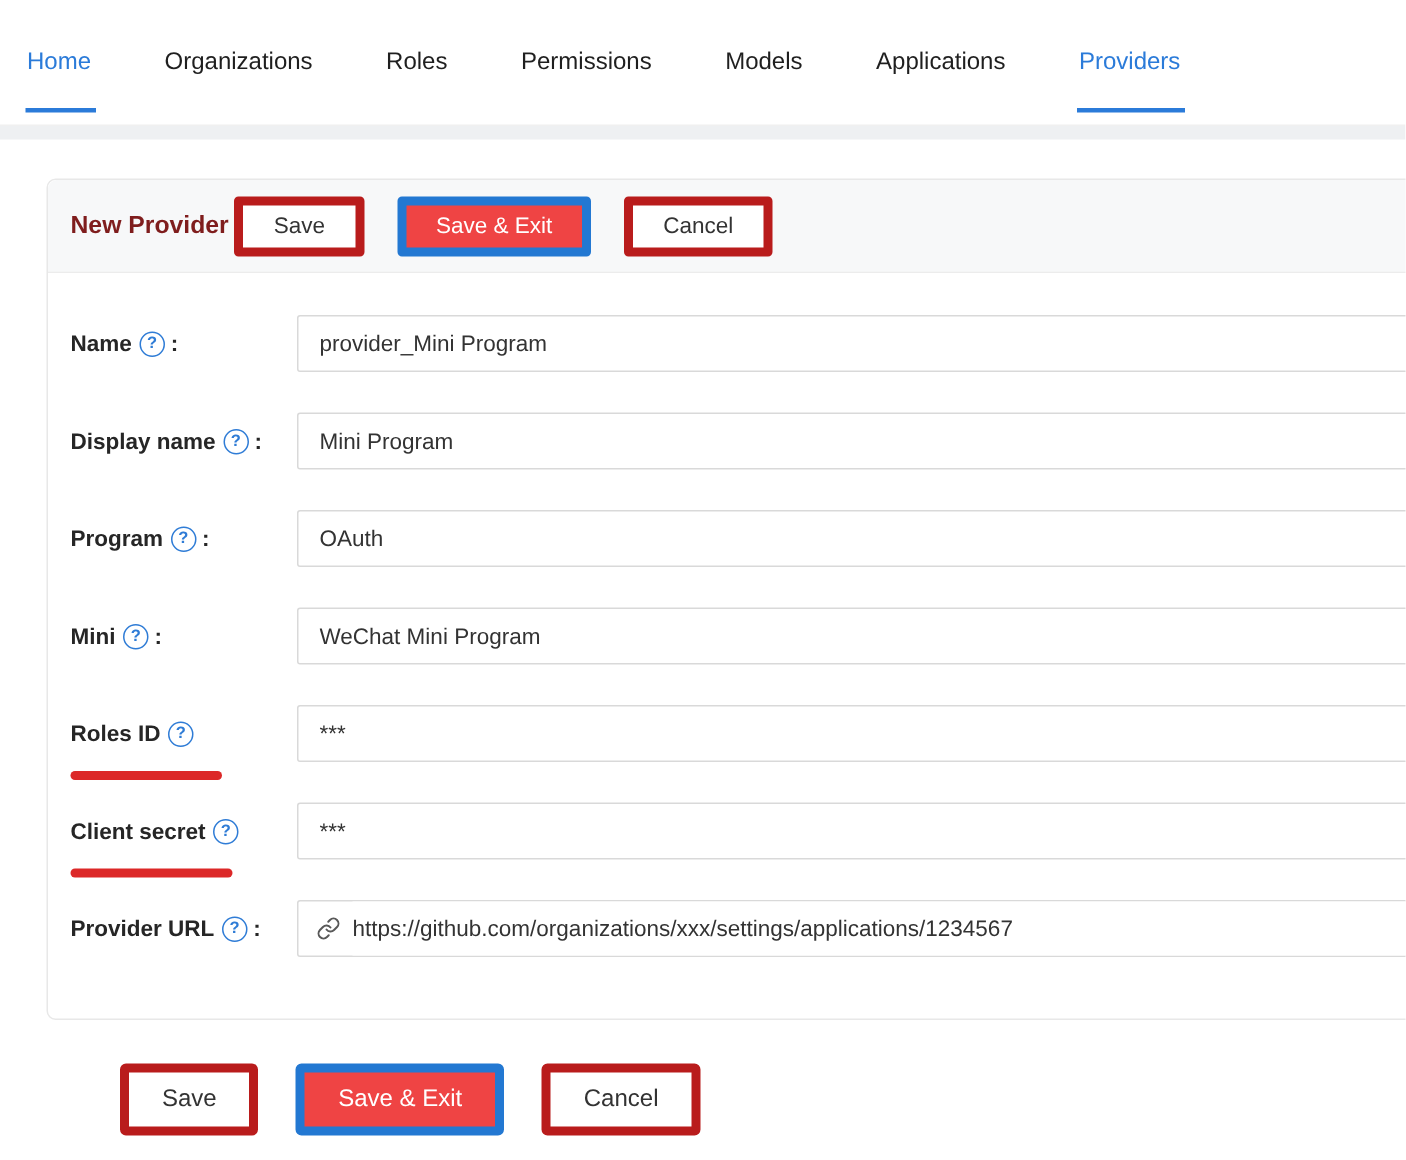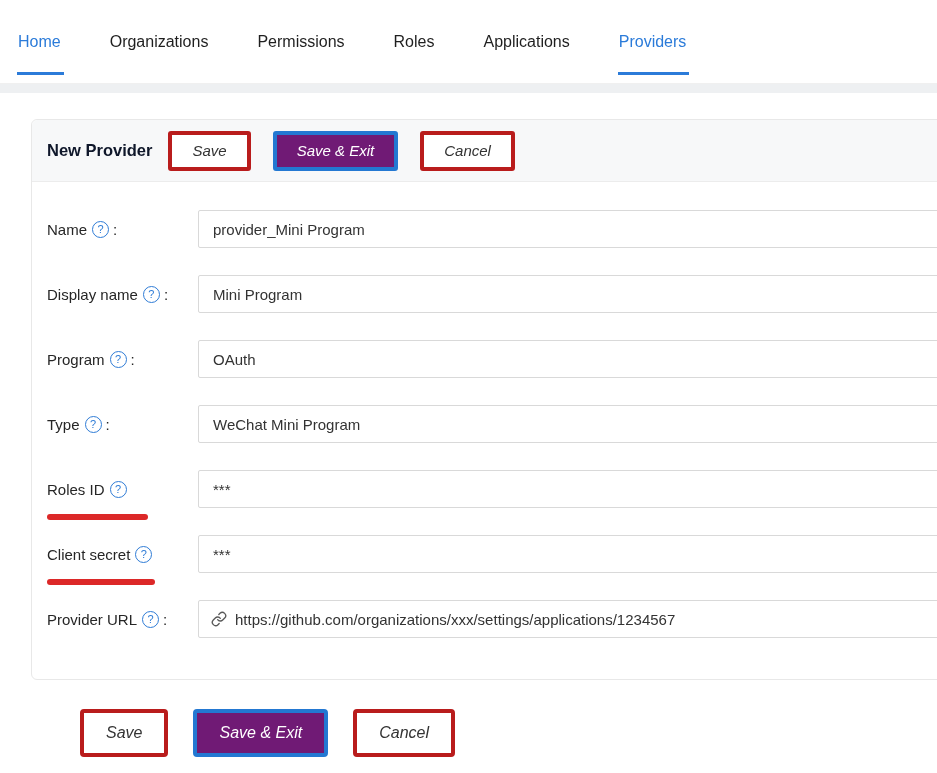--- a/index.html
+++ b/index.html
@@ -56,57 +56,57 @@
     align-items: center;
     height: 62px;
     padding-left: 15px;
     background: #f7f8f9;
     border-bottom: 1px solid #ececec;
     border-radius: 6px 6px 0 0;
   }
   .card-title {
     font-weight: bold;
     font-size: 16.5px;
-    color: #0f172a;
-    margin-right: 16px;
+    color: #7f1d1d;
+    margin-right: 4px;
     white-space: nowrap;
   }
 
   .btn {
     font-family: inherit;
     background: #fff;
-    border: 4px solid #b91c1c;
+    border: 6px solid #b91c1c;
     border-radius: 3px;
     color: #333;
     font-size: 15px;
     height: 40px;
     padding: 0 20px;
     cursor: pointer;
     white-space: nowrap;
-    font-style: italic;
-  }
-  .btn.primary { background: #701a75; border-color: #2378d2; color: #fff; }
+  }
+  .btn.primary { background: #ef4444; border-color: #2378d2; color: #fff; }
   .card-header .btn { margin-right: 22px; }
 
   
   .card-body { padding: 28px 0 14px 15px; }
   .form-row {
     display: flex;
     align-items: center;
     margin-bottom: 27px;
     position: relative;
   }
   .form-label {
     width: 151px;
     flex: none;
     font-size: 15px;
     color: #262626;
     display: flex;
     align-items: flex-start;
     white-space: nowrap;
+    font-weight: bold;
   }
   .qicon {
     width: 17px; height: 17px;
     border: 1px solid #2f7cd6;
     border-radius: 50%;
     color: #2f7cd6;
     font-size: 11px;
     line-height: 14px;
     text-align: center;
     margin-left: 5px;
@@ -171,22 +171,23 @@
     padding: 0 22px;
     border-radius: 4px;
   }
 </style>
 </head>
 <body>
 
 <nav class="nav">
     <div class="nav-item active">Home</div>
     <div class="nav-item">Organizations</div>
+    <div class="nav-item">Roles</div>
     <div class="nav-item">Permissions</div>
-    <div class="nav-item">Roles</div>
+    <div class="nav-item">Models</div>
     <div class="nav-item">Applications</div>
     <div class="nav-item active">Providers</div>
   </nav>
 <div class="gray-strip"></div>
 
 <section class="card">
   <header class="card-header">
     <span class="card-title">New Provider</span>
     <button class="btn">Save</button>
     <button class="btn primary">Save &amp; Exit</button>
@@ -212,21 +213,21 @@
       <div class="form-row">
         <div class="form-label">
           <span>Program</span>
           <span class="qicon">?</span>
           <span class="colon">:</span>
         </div>
         <input class="form-input" value="OAuth" style="">
       </div>
       <div class="form-row">
         <div class="form-label">
-          <span>Type</span>
+          <span>Mini</span>
           <span class="qicon">?</span>
           <span class="colon">:</span>
         </div>
         <input class="form-input" value="WeChat Mini Program" style="">
       </div>
       <div class="form-row">
         <div class="form-label">
           <span>Roles ID</span>
           <span class="qicon">?</span>
         </div>

